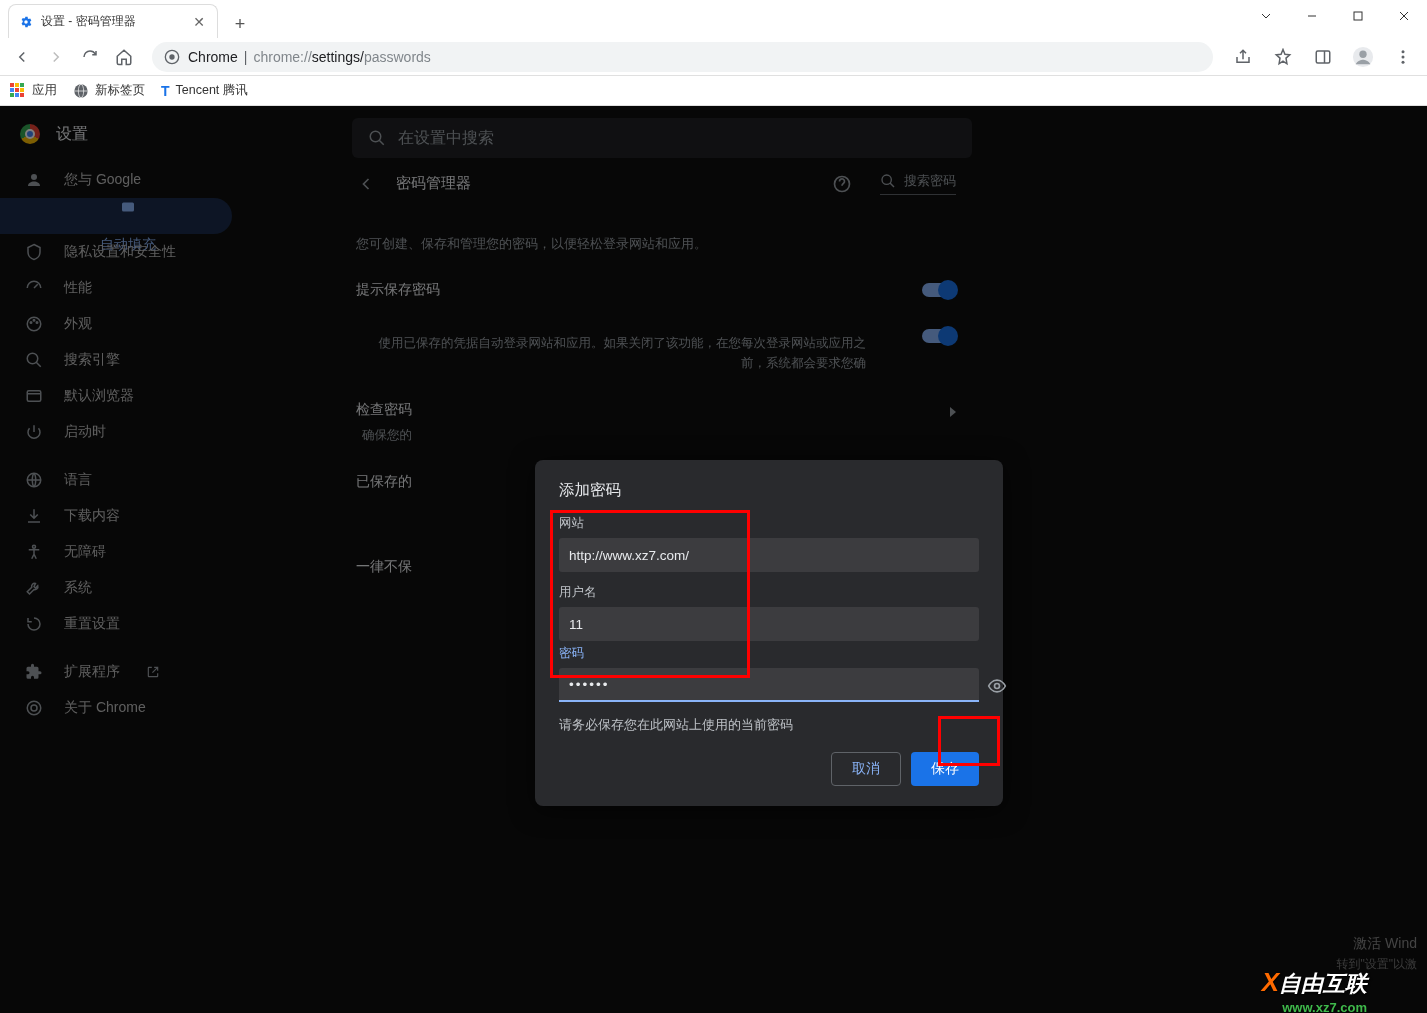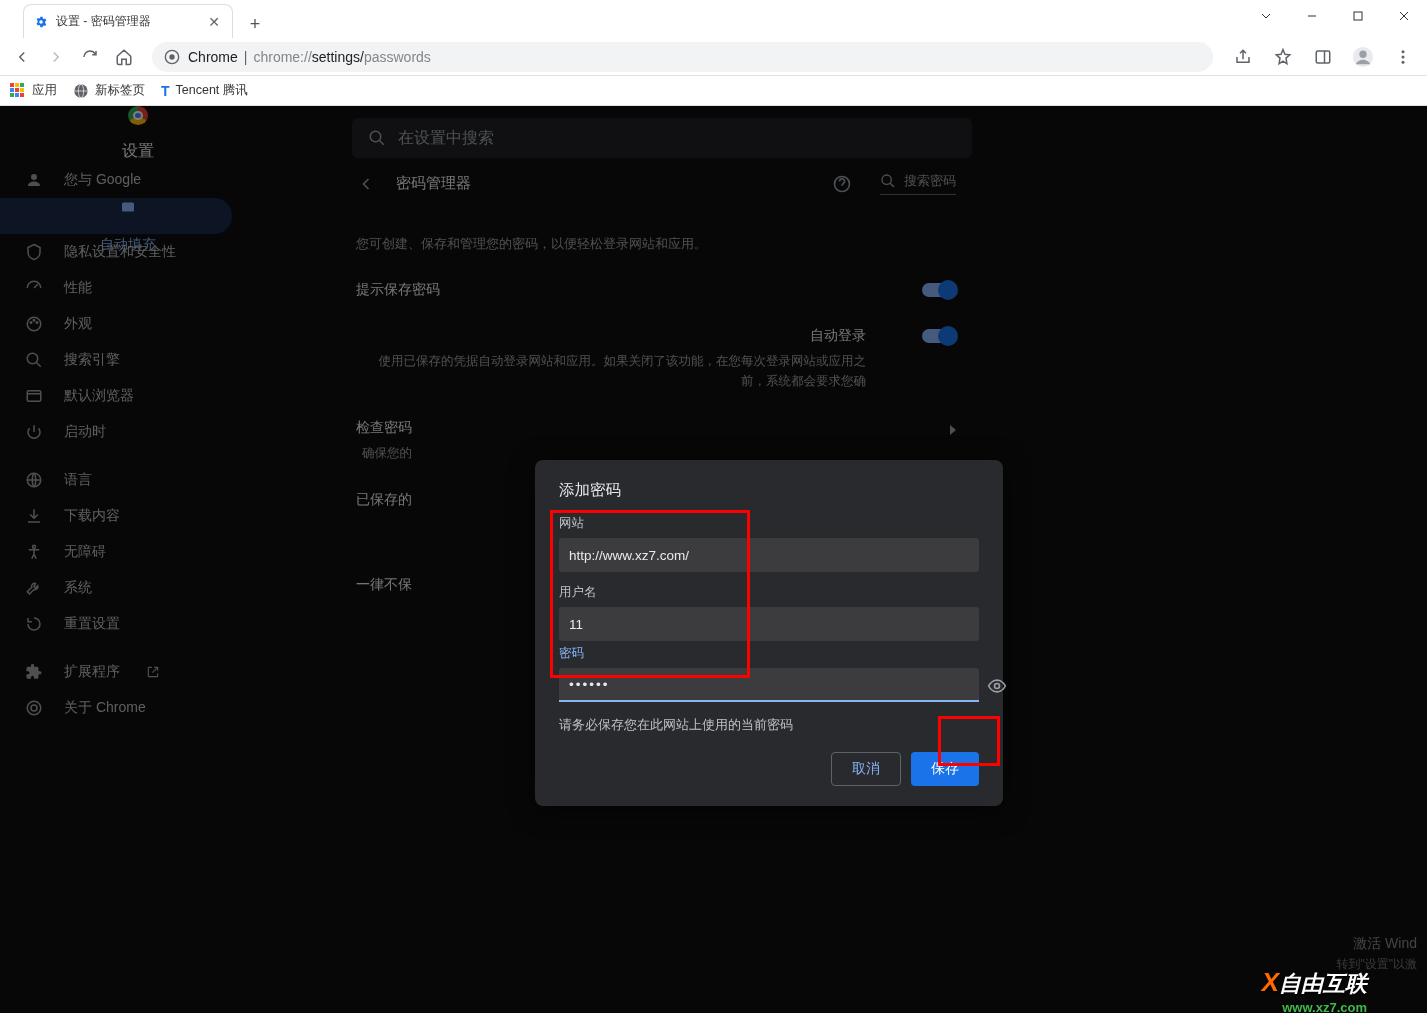--- a/index.html
+++ b/index.html
@@ -1,20 +1,20 @@
 <!DOCTYPE html>
 <html><head>
 <meta charset="utf-8">
 <style>
 * { margin: 0; padding: 0; box-sizing: border-box; font-family: "Microsoft YaHei", -apple-system, Arial, sans-serif; }
 body { width: 1427px; height: 1013px; background: #fff; overflow: hidden; position: relative; }
 
 
 .titlebar { height: 38px; background: #fff; display: flex; align-items: flex-end; border-bottom: 0; }
-.tab { display: flex; align-items: center; height: 34px; background: #fff; border-radius: 8px 8px 0 0; padding: 0 10px; margin-left: 23px; min-width: 210px; position: relative; border: 1px solid #ddd; border-bottom: none; }
+.tab { display: flex; align-items: center; height: 34px; background: #fff; border-radius: 8px 8px 0 0; padding: 0 10px; margin-left: 8px; min-width: 210px; position: relative; border: 1px solid #ddd; border-bottom: none; }
 .tab .gear { color: #1a73e8; margin-right: 8px; }
 .tab-title { font-size: 12px; color: #333; flex: 1; }
 .tab-close { color: #666; font-size: 14px; padding: 2px; }
 .newtab { width: 28px; height: 28px; display: flex; align-items: center; justify-content: center; color: #555; font-size: 18px; margin-left: 8px; }
 .win-controls { position: absolute; right: 0; top: 0; display: flex; height: 32px; }
 .win-btn { width: 46px; height: 32px; display: flex; align-items: center; justify-content: center; color: #333; }
 .win-btn svg { width: 10px; height: 10px; }
 
 .toolbar { height: 38px; background: #fff; display: flex; align-items: center; padding: 0 8px; gap: 6px; border-bottom: 1px solid #e0e0e0; }
 .tool-icon { width: 28px; height: 28px; display: flex; align-items: center; justify-content: center; color: #5f6368; border-radius: 50%; }
@@ -30,21 +30,21 @@
 .bookmarks { height: 30px; background: #fff; display: flex; align-items: center; padding: 0 10px; gap: 16px; border-bottom: 1px solid #e0e0e0; }
 .bm-item { display: flex; align-items: center; gap: 6px; font-size: 12.5px; color: #333; }
 .apps-icon { width: 16px; height: 16px; display: grid; grid-template-columns: repeat(3, 4px); grid-template-rows: repeat(3, 4px); gap: 1px; }
 .apps-icon span:nth-child(1){background:#ea4335}.apps-icon span:nth-child(2){background:#fbbc05}.apps-icon span:nth-child(3){background:#34a853}.apps-icon span:nth-child(4){background:#4285f4}.apps-icon span:nth-child(5){background:#ea4335}.apps-icon span:nth-child(6){background:#fbbc05}.apps-icon span:nth-child(7){background:#34a853}.apps-icon span:nth-child(8){background:#4285f4}.apps-icon span:nth-child(9){background:#ea4335}
 
 
 .settings-area { position: absolute; left: 0; right: 0; top: 106px; bottom: 0; background: #0f0f0f; display: flex; }
 .settings-area .dim-overlay { position: absolute; inset: 0; background: rgba(0,0,0,0.5); pointer-events: none; z-index: 5; }
 
 .sidebar { width: 256px; padding-top: 0; color: #bdbdbd; font-size: 14px; position: relative; z-index: 1; }
-.sb-header { height: 56px; display: flex; align-items: center; padding-left: 20px; gap: 16px; flex-direction: column; }
+.sb-header { height: 56px; display: flex; align-items: center; padding-left: 20px; gap: 16px; }
 .chrome-logo { width: 20px; height: 20px; border-radius: 50%; background: conic-gradient(#ea4335 0deg 120deg, #fbbc05 120deg 240deg, #34a853 240deg 360deg); position: relative; }
 .chrome-logo::after { content: ""; position: absolute; inset: 5px; background: #4285f4; border-radius: 50%; border: 2px solid #fff; }
 .sb-title { font-size: 16px; color: #e8eaed; }
 .sb-item { height: 36px; display: flex; align-items: center; padding-left: 24px; gap: 20px; border-radius: 0 18px 18px 0; margin-right: 24px; }
 .sb-item .si { width: 20px; color: #9aa0a6; display: flex; align-items: center; justify-content: center; }
 .sb-item.active { background: #1a2b4a; color: #8ab4f8; flex-direction: column; }
 .sb-item.active .si { color: #8ab4f8; }
 .sb-gap { height: 12px; }
 .ext-link { margin-left: 6px; color: #9aa0a6; }
 
@@ -403,21 +403,20 @@
           <span style="font-size:13px">搜索密码</span>
         </div>
       </div>
       <div class="desc">您可创建、保存和管理您的密码，以便轻松登录网站和应用。</div>
       <div class="row">
         <span>提示保存密码</span>
         <span class="toggle"></span>
       </div>
       <div class="row">
         <div>
-          <div>自动登录</div>
           <div class="sub">使用已保存的凭据自动登录网站和应用。如果关闭了该功能，在您每次登录网站或应用之前，系统都会要求您确</div>
         </div>
         <span class="toggle"></span>
       </div>
       <div class="row">
         <div>
           <div>检查密码</div>
           <div class="sub">确保您的</div>
         </div>
         <span class="triangle-r"></span>

